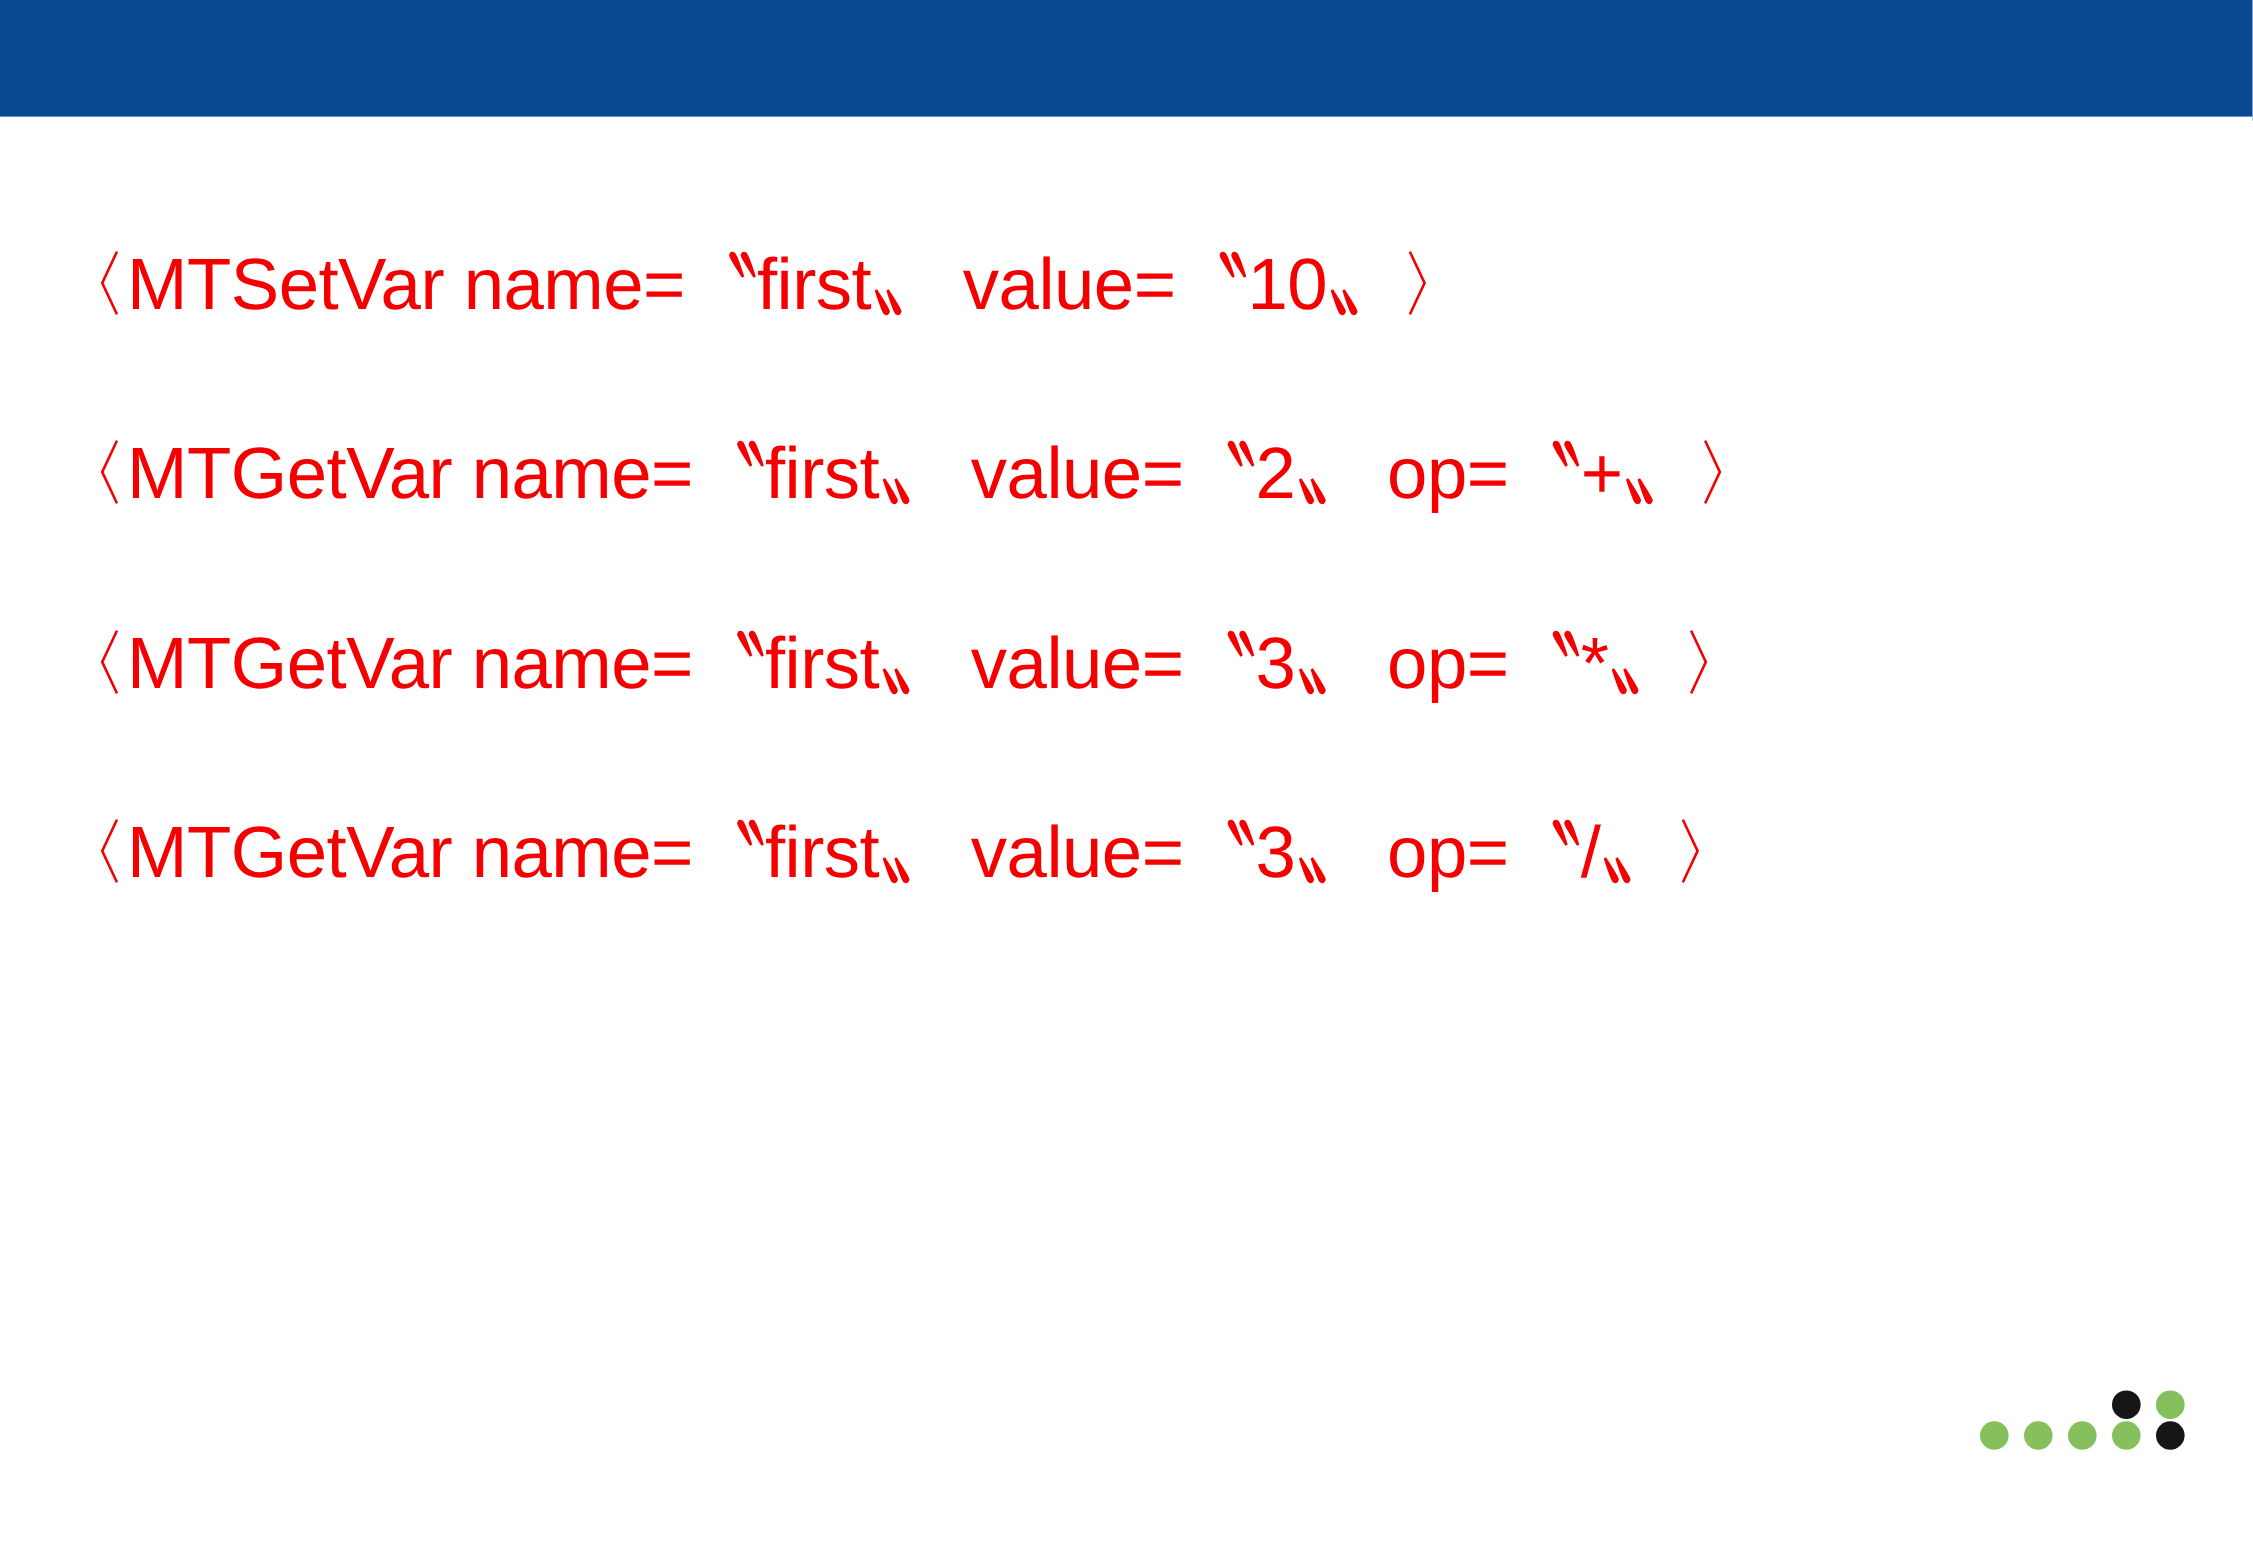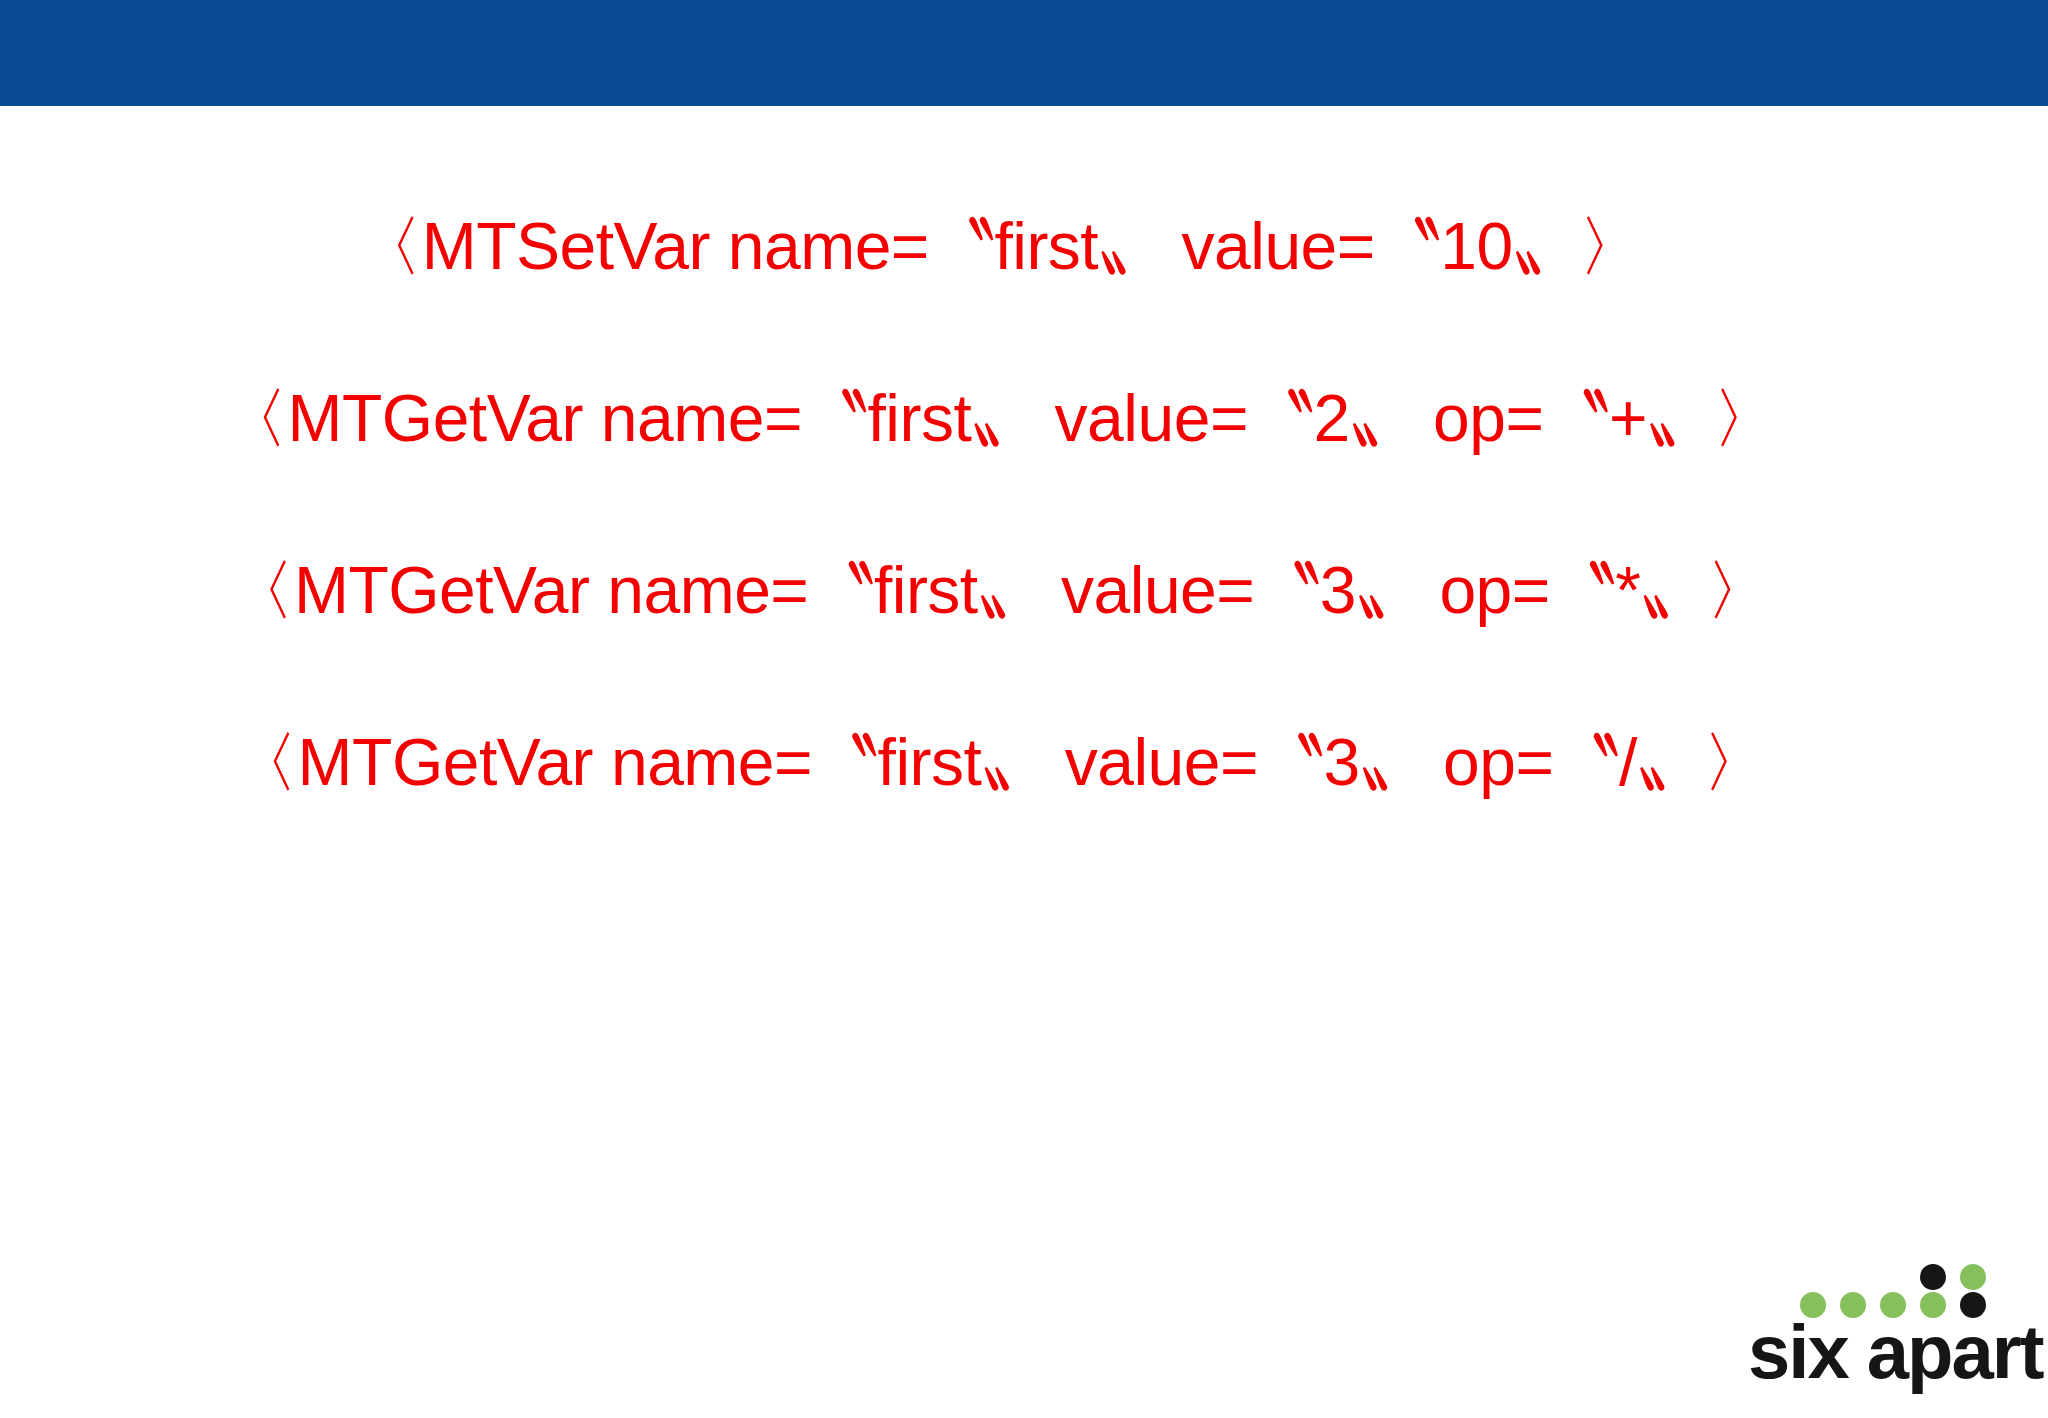--- a/index.html
+++ b/index.html
@@ -40,23 +40,22 @@
     font-size: 42px;
     line-height: 54px;
     letter-spacing: 0.5px;
     white-space: pre;
   }
 
   
   .code-block {
     position: absolute;
     left: 50px;
-    top: 160px;
+    top: 172px;
     width: 1900px;
-    text-align: center;
   }
   .code-line {
     color: #F40000;
     font-family: "Liberation Sans", sans-serif;
     font-size: 66px;
     line-height: 172px;
     font-weight: 400;
     white-space: pre;
     letter-spacing: -0.5px;
   }
@@ -127,16 +126,15 @@
   <div class="logo">
     <div class="logo-dots">
       <span class="dot black dot-u1"></span>
       <span class="dot green dot-u2"></span>
       <span class="dot green dot-l1"></span>
       <span class="dot green dot-l2"></span>
       <span class="dot green dot-l3"></span>
       <span class="dot green dot-l4"></span>
       <span class="dot black dot-l5"></span>
     </div>
-    <div class="logo-wordmark">six apart</div>
   </div>
 
 </div>
 
 </body></html>

